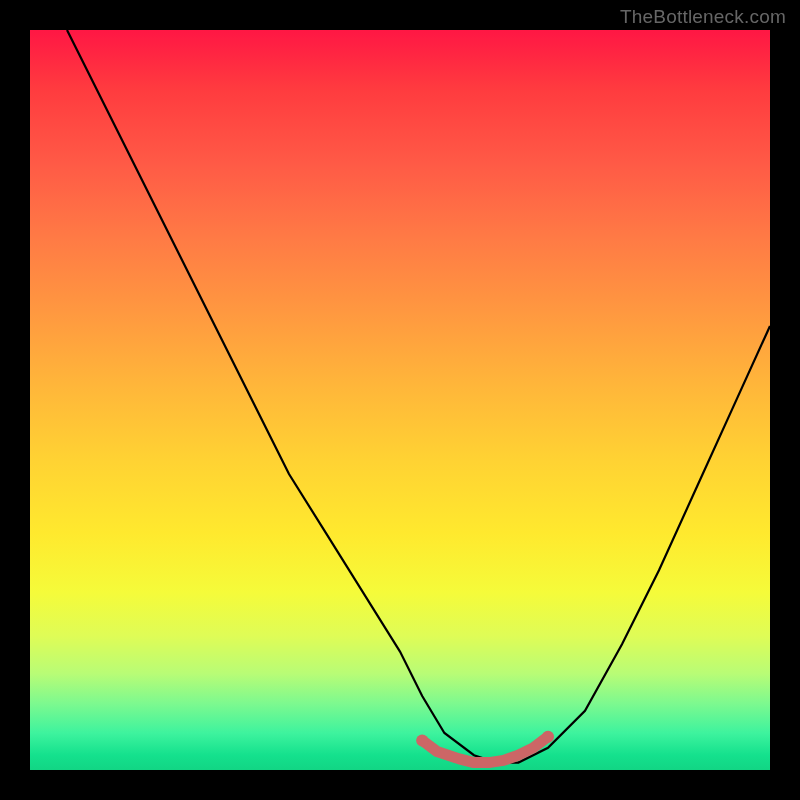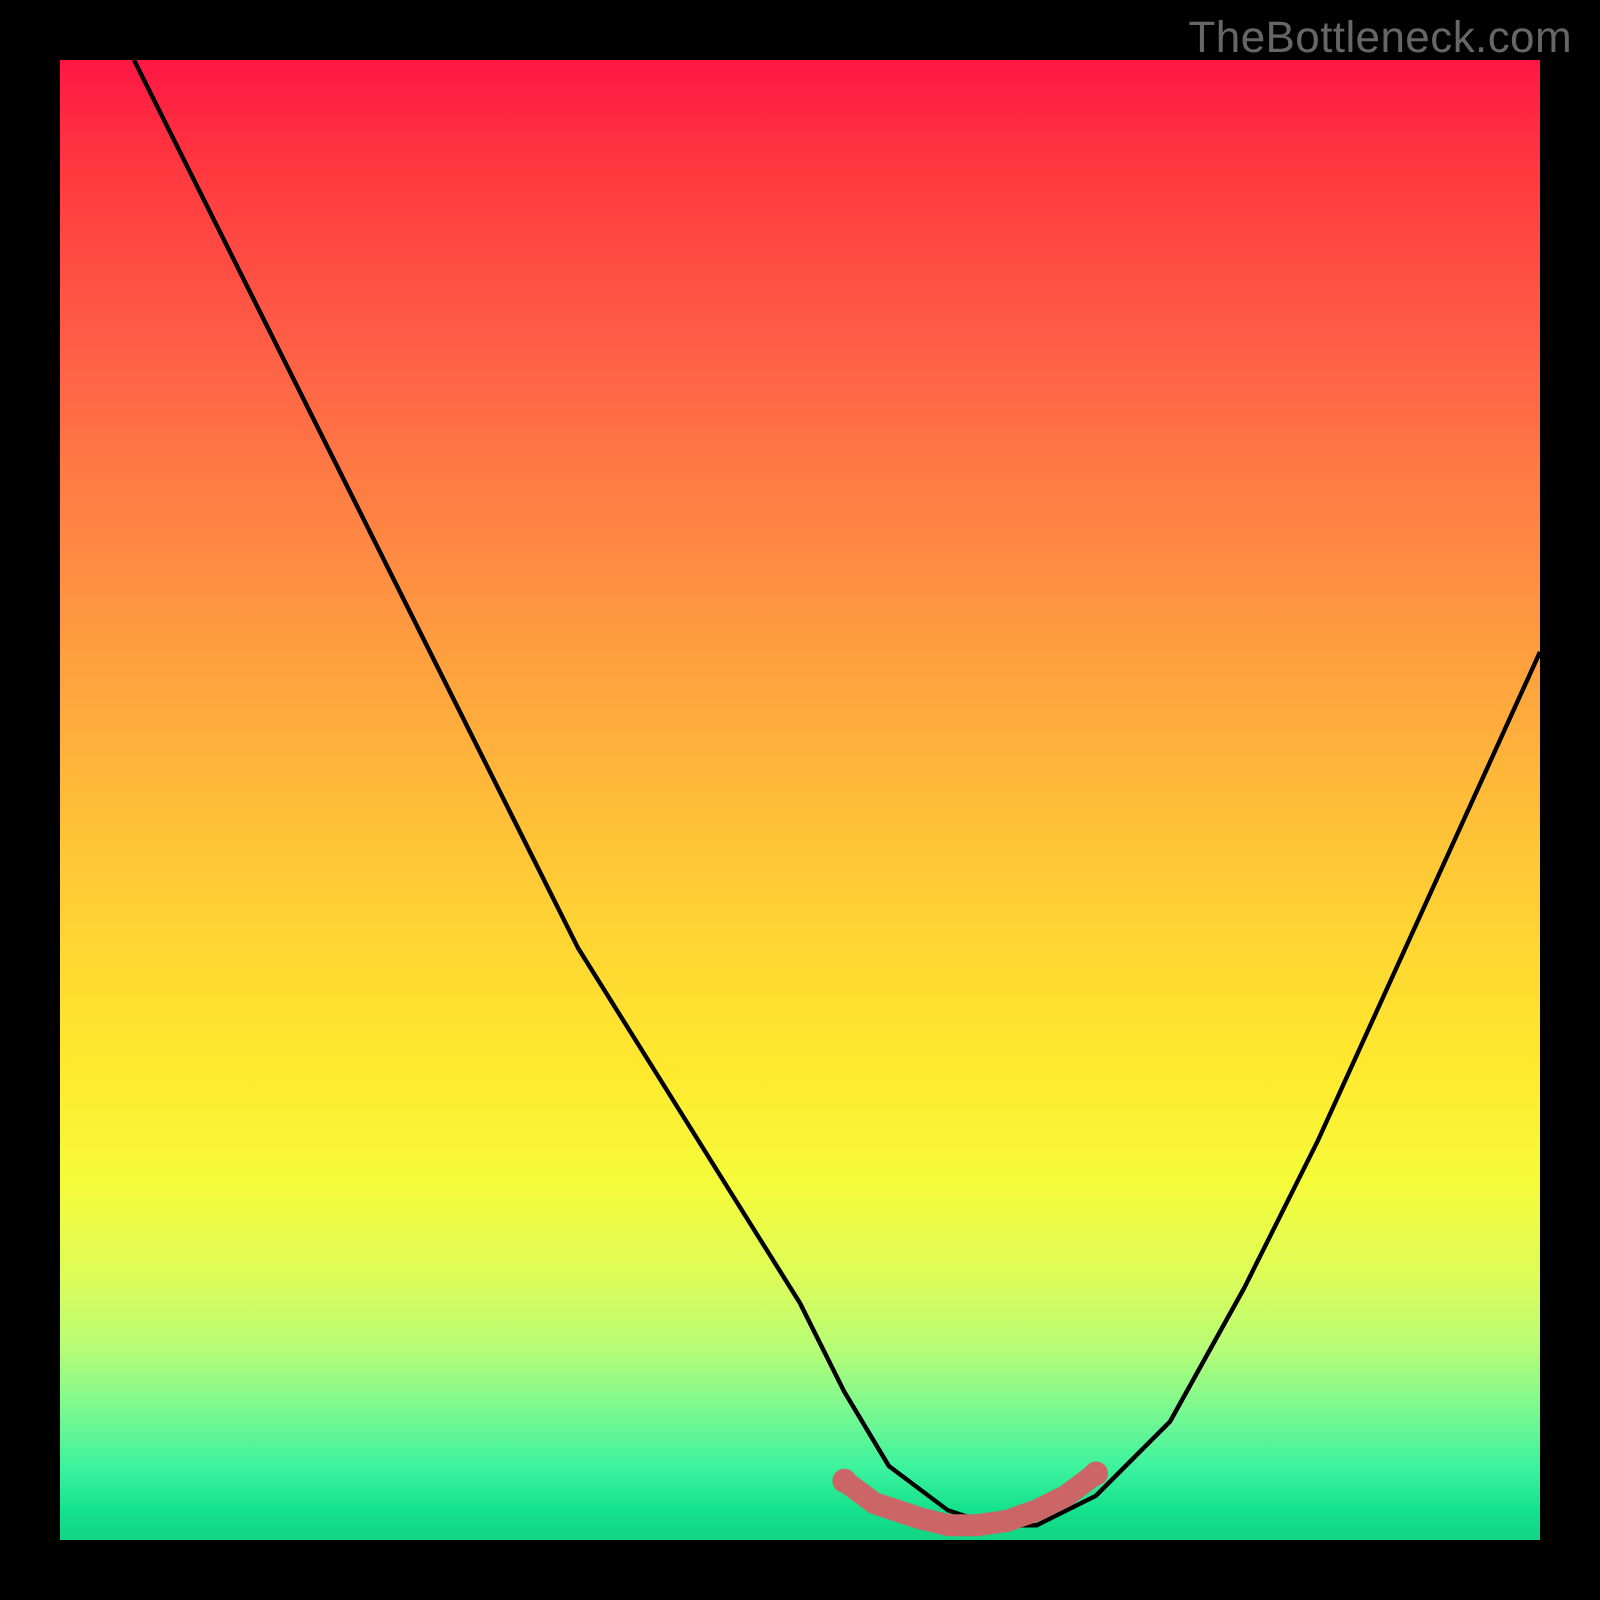--- a/index.html
+++ b/index.html
@@ -15,21 +15,21 @@
     position: relative;
     width: 800px;
     height: 800px;
     background: #000;
   }
   .watermark {
     position: absolute;
     top: 6px;
     right: 14px;
     color: #666;
-    font-size: 22px;
+    font-size: 19px;
     letter-spacing: 0.2px;
     z-index: 5;
   }
   .plot-area {
     position: absolute;
     left: 30px;
     top: 30px;
     width: 740px;
     height: 740px;
     overflow: hidden;

